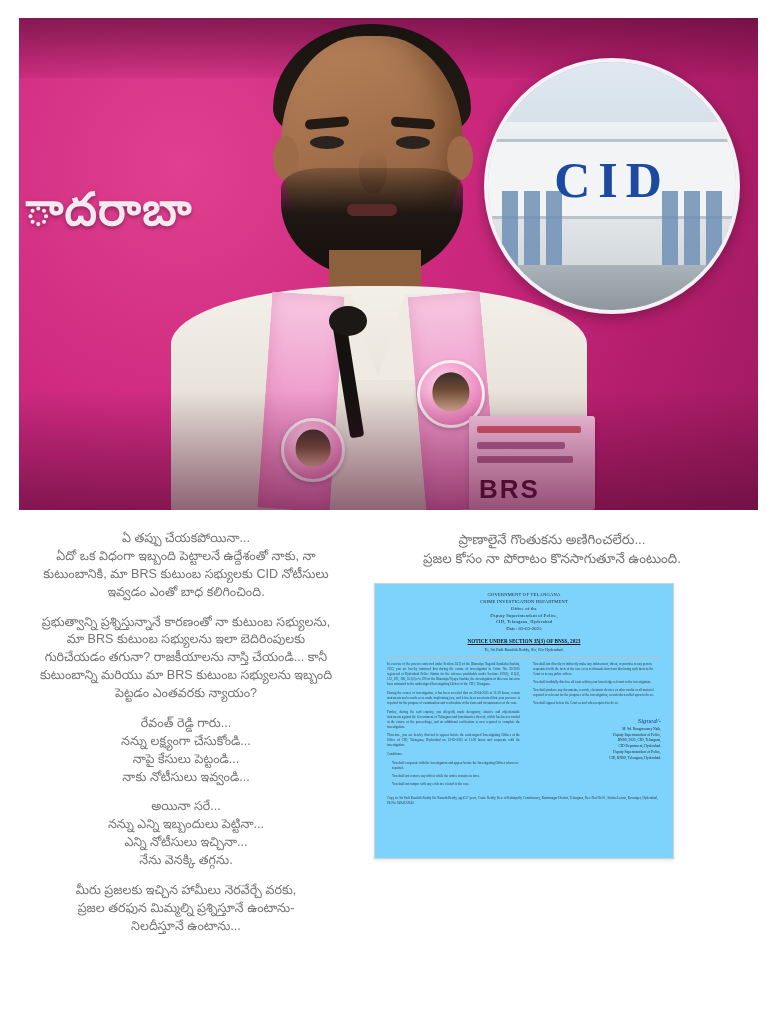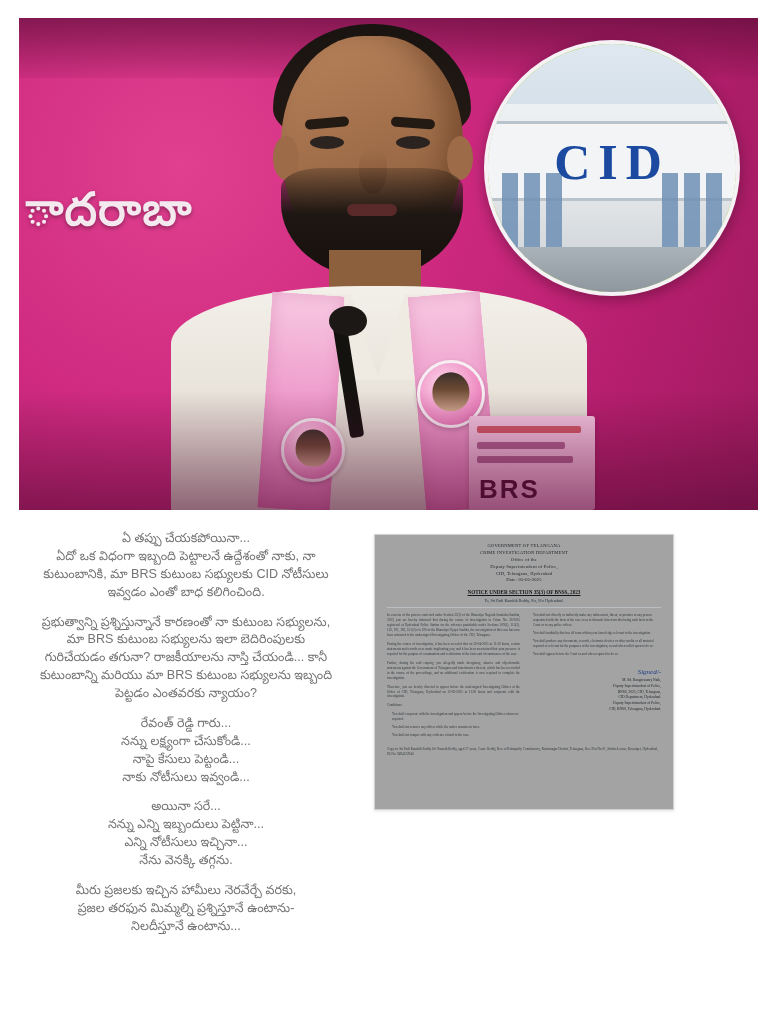--- a/index.html
+++ b/index.html
@@ -253,28 +253,28 @@
     font-size: 26px;
     font-weight: bold;
     color: #4a1030;
     letter-spacing: 2px;
   }
 
   
   .cid-inset {
     position: absolute;
     right: 18px;
-    top: 22px;
+    top: 40px;
     width: 248px;
     height: 248px;
     border-radius: 50%;
     overflow: hidden;
     border: 4px solid #f6f1f4;
     box-shadow: 0 4px 14px rgba(0,0,0,.3);
-    background: #84cc16;
+    background: #c4b5fd;
   }
   .cid-sky {
     position: absolute;
     left: 0; top: 0; right: 0; height: 46%;
     background: linear-gradient(180deg, #dfe8f0 0%, #cfdbe6 100%);
   }
   .cid-building {
     position: absolute;
     left: 0; right: 0; top: 24%; bottom: 0;
     background: linear-gradient(180deg, #eef1f3 0%, #dfe3e6 55%, #c9ced2 100%);
@@ -394,21 +394,21 @@
     font-size: 13.4px;
     line-height: 1.45;
     margin-bottom: 14px;
   }
 
   
   .doc {
     width: 300px;
     height: 276px;
     margin-top: 4px;
-    background: #a3a3a3;
+    background: #7dd3fc;
     border: 1px solid #cfd3d6;
     box-shadow: 0 1px 3px rgba(0,0,0,.12);
     padding: 8px 12px;
     box-sizing: border-box;
     overflow: hidden;
   }
   .doc-head {
     text-align: center;
     font-family: "Liberation Serif", serif;
     font-size: 4.6px;
@@ -559,20 +559,22 @@
         <p class="te">అయినా సరే...
 నన్ను ఎన్ని ఇబ్బందులు పెట్టినా...
 ఎన్ని నోటీసులు ఇచ్చినా...
 నేను వెనక్కి తగ్గను.</p>
         <p class="te">మీరు ప్రజలకు ఇచ్చిన హామీలు నెరవేర్చే వరకు,
 ప్రజల తరఫున మిమ్మల్ని ప్రశ్నిస్తూనే ఉంటాను-
 నిలదీస్తూనే ఉంటాను...</p>
       </div>
 
       <div class="col-right">
+        <p class="te">ప్రాణాలైనే గొంతుకను అణిగించలేరు...
+ప్రజల కోసం నా పోరాటం కొనసాగుతూనే ఉంటుంది.</p>
 
         <div class="doc">
           <div class="doc-head">GOVERNMENT OF TELANGANA</div>
           <div class="doc-head">CRIME INVESTIGATION DEPARTMENT</div>
           <div class="doc-head">Office of the</div>
           <div class="doc-head">Deputy Superintendent of Police,</div>
           <div class="doc-head">CID, Telangana, Hyderabad</div>
           <div class="doc-head">Date: 05-05-2025</div>
 
           <div class="doc-title">NOTICE UNDER SECTION 35(3) OF BNSS, 2023</div>

